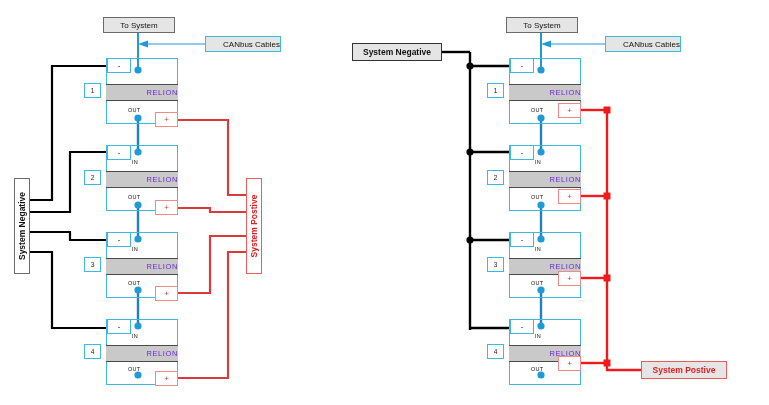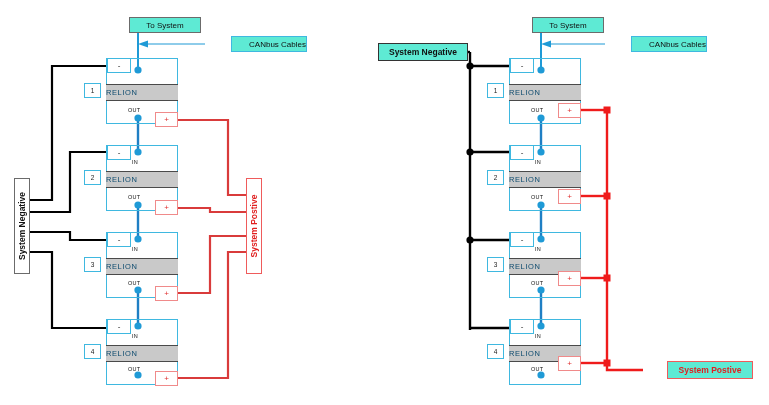--- a/index.html
+++ b/index.html
@@ -14,22 +14,22 @@
   svg#wires{position:absolute;left:0;top:0;width:769px;height:405px;}
 
   
   .module{position:absolute;border:1px solid #3fb8e0;box-sizing:border-box;background:transparent;}
   .relion-bar{
     position:absolute;left:-1px;right:-1px;
     height:15px;
     background:#c9c9c9;
     border-top:1.5px solid #4a4a4a;
     border-bottom:1.5px solid #4a4a4a;
-    display:flex;align-items:center;justify-content:flex-start;
-    color:#0c4a6e;
+    display:flex;align-items:center;justify-content:flex-end;
+    color:#6d28d9;
     letter-spacing:.6px;
   }
   .relion-bar span{font-size:7.5px;}
   .term{
     position:absolute;
     border:1px solid #3fb8e0;
     box-sizing:border-box;
     display:flex;align-items:center;justify-content:center;
     background:#ffffff;
     font-size:8px;
@@ -51,23 +51,23 @@
     color:#111;
     letter-spacing:.3px;
     white-space:nowrap;
   }
 
   
   .lbl-box{
     position:absolute;
     border:1px solid #6b6b6b;
     box-sizing:border-box;
-    background:#5eead4;
+    background:#e5e5e5;
     display:flex;align-items:center;justify-content:center;
-    font-size:8px;color:#111;white-space:nowrap;margin-left:26px;
+    font-size:8px;color:#111;white-space:nowrap;
   }
   .lbl-box.can{border-color:#3fb8e0;justify-content:flex-end;}
   .lbl-box.neg-h{border-color:#333;font-weight:bold;font-size:8.5px;}
   .lbl-box.pos-h{border-color:#ef5b5b;color:#e02020;font-weight:bold;font-size:8.5px;}
 
   .vlabel{
     position:absolute;
     border:1px solid #6b6b6b;
     box-sizing:border-box;
     background:#ffffff;

